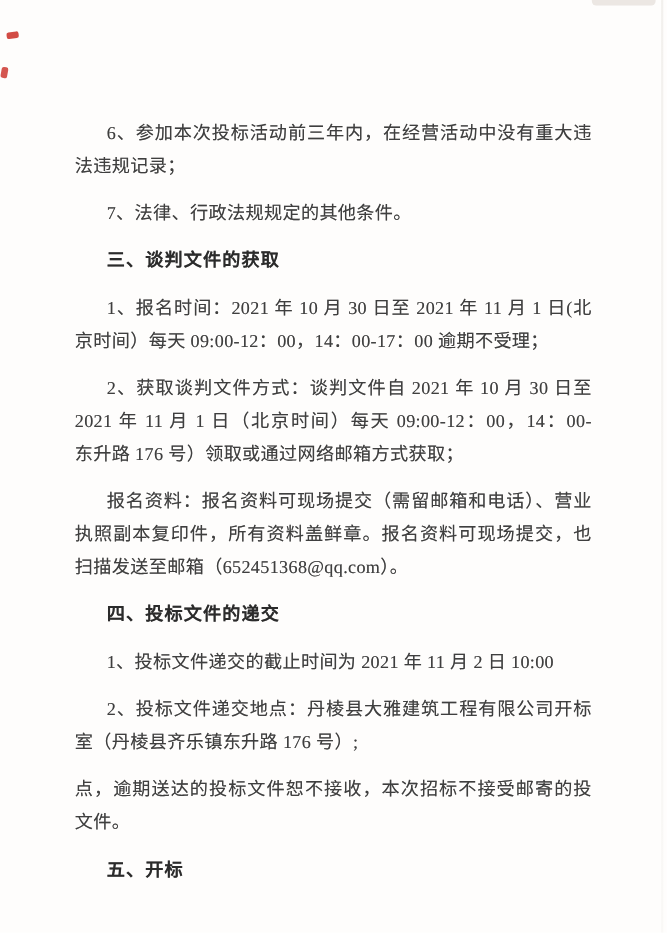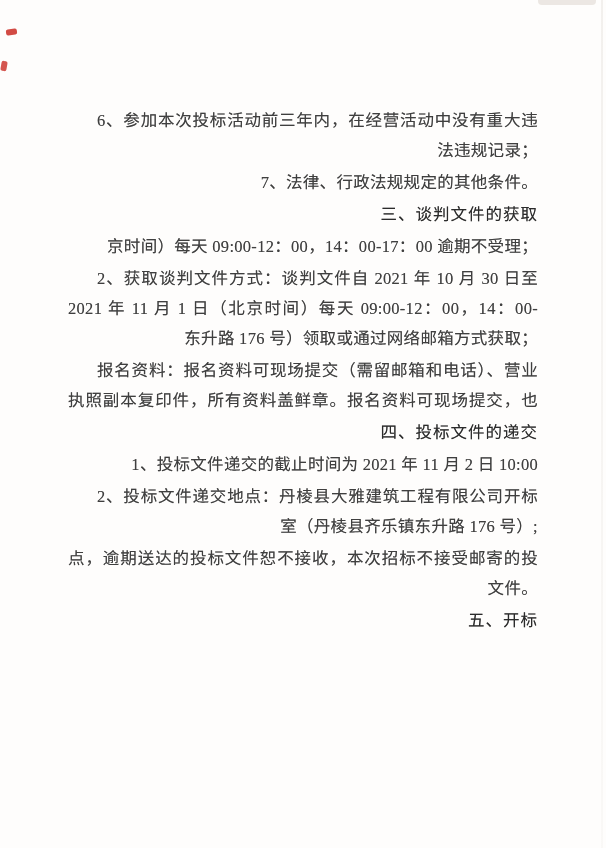--- a/index.html
+++ b/index.html
@@ -31,35 +31,35 @@
   }
   .red-mark-2 {
     left: 1px; top: 61px; width: 6px; height: 10px;
     transform: rotate(10deg); border-radius: 2px; opacity: 0.85;
   }
   
   .content {
     position: absolute; left: 68px; top: 106px; width: 470px;
   }
   .para { margin: 0; }
-  .para + .para { margin-top: 2px; }
+  .para + .para { margin-top: 13px; }
   .line {
     font-size: 16.5px;
     height: 30px; line-height: 30px;
     color: var(--text, #3f3f3f);
     letter-spacing: 0.3px;
-    text-align: right;
+    text-align: left;
     overflow: hidden;
     white-space: normal;
     text-shadow: 0 0 0.6px rgba(64, 64, 64, 0.5);
   }
   .line.indent { padding-left: 29px; }
   .line.fill { text-align: justify; text-align-last: justify; }
   .para.heading .line {
-    font-weight: normal;
+    font-weight: bold;
     color: var(--heading, #2b2b2b);
     letter-spacing: 1px;
   }
   .u {
     border-bottom: 1px solid currentColor;
     padding-bottom: 1.5px;
   }
 </style>
 </head>
 <body>
@@ -74,30 +74,32 @@
         <div class="line indent fill">6、参加本次投标活动前三年内，在经营活动中没有重大违</div>
         <div class="line">法违规记录；</div>
       </div>
       <div class="para">
         <div class="line indent">7、法律、行政法规规定的其他条件。</div>
       </div>
       <div class="para heading">
         <div class="line indent">三、谈判文件的获取</div>
       </div>
       <div class="para">
+        <div class="line indent fill">1、报名时间：2021 年 10 月 30 日至 2021 年 11 月 1 日(北</div>
         <div class="line">京时间）每天 09:00-12：00，14：00-17：00 逾期不受理；</div>
       </div>
       <div class="para">
         <div class="line indent fill">2、获取谈判文件方式：谈判文件自 2021 年 10 月 30 日至</div>
         <div class="line fill">2021 年 11 月 1 日（北京时间）每天 09:00-12：00，14：00-17：</div>
         <div class="line">东升路 176 号）领取或通过网络邮箱方式获取；</div>
       </div>
       <div class="para">
         <div class="line indent fill">报名资料：报名资料可现场提交（需留邮箱和电话）、营业</div>
         <div class="line fill">执照副本复印件，所有资料盖鲜章。报名资料可现场提交，也可</div>
+        <div class="line">扫描发送至邮箱（652451368@qq.com）。</div>
       </div>
       <div class="para heading">
         <div class="line indent">四、投标文件的递交</div>
       </div>
       <div class="para">
         <div class="line indent">1、投标文件递交的截止时间为 2021 年 11 月 2 日 10:00 时；</div>
       </div>
       <div class="para">
         <div class="line indent fill">2、投标文件递交地点：丹棱县大雅建筑工程有限公司开标</div>
         <div class="line">室（丹棱县齐乐镇东升路 176 号）;</div>

